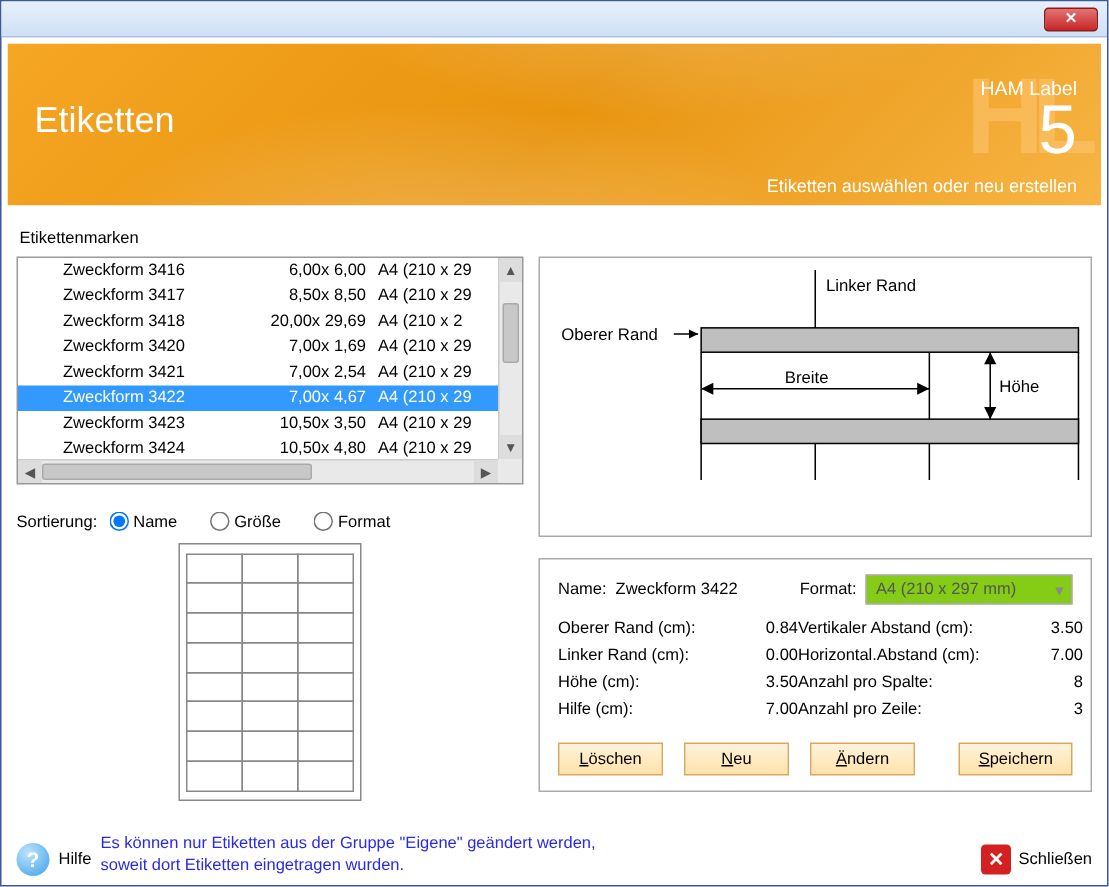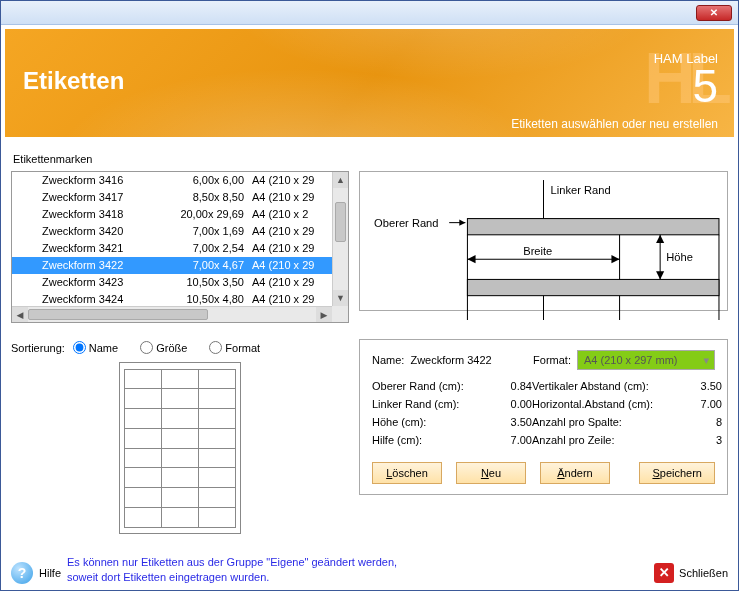--- a/index.html
+++ b/index.html
@@ -2,21 +2,21 @@
 <html><head>
 <meta charset="utf-8">
 <style>
 * { box-sizing: border-box; margin: 0; padding: 0; }
 body { font-family: Tahoma, Arial, sans-serif; font-size: 11px; background: #fff; }
 .window { width: 739px; height: 591px; border: 1px solid #3b5998; position: relative; background: #fff; }
 .titlebar { height: 24px; background: linear-gradient(#e8f0fb,#cfe0f5); display: flex; justify-content: flex-end; align-items: center; padding-right: 6px; border-bottom: 1px solid #a9c3e6; }
 .close-btn { width: 36px; height: 16px; background: linear-gradient(#e57373,#c62828); border: 1px solid #8b1a1a; border-radius: 3px; color: #fff; font-weight: bold; font-size: 10px; text-align: center; line-height: 14px; cursor: pointer; }
 .banner { height: 110px; background: linear-gradient(135deg,#f5a623 0%,#e8940f 50%,#f7b545 100%); position: relative; border: 1px solid #fff; margin: 3px; overflow: hidden; }
 .banner::before { content:""; position:absolute; inset:0; background: radial-gradient(ellipse 400px 150px at 40% 120%, rgba(255,255,255,0.25), transparent 60%), radial-gradient(ellipse 350px 120px at 60% -20%, rgba(255,255,255,0.2), transparent 60%); }
-.banner-title { position: absolute; left: 18px; top: 38px; color: #fff; font-size: 24px; font-weight: bold; }
+.banner-title { position: absolute; left: 18px; top: 38px; color: #fff; font-size: 24px; font-weight: normal; }
 .brand { position: absolute; right: 16px; top: 22px; text-align: right; color: #fff; }
 .brand-bg { position:absolute; right:10px; top:8px; font-size:72px; font-weight:bold; color:rgba(255,200,120,0.5); letter-spacing:-8px; }
 .brand-label { font-size: 13px; position: relative; }
 .brand-num { font-size: 46px; font-weight: normal; line-height: 0.9; position: relative; }
 .subhead { position:absolute; right:16px; bottom:6px; color:#fff; font-size:12px; }
 .content { position: absolute; top: 140px; left: 10px; right: 10px; bottom: 46px; }
 .left-col { position: absolute; left: 0; top: 30px; width: 338px; }
 .right-col { position: absolute; left: 348px; top: 30px; right: 0; }
 .group-label { position:absolute; left:2px; top:12px; font-size:11px; color:#000; }
 .list-box { border: 1px solid #999; height: 152px; background: #fff; position: relative; overflow: hidden; }
@@ -32,23 +32,23 @@
 .hscroll { position:absolute; left:0; right:16px; bottom:0; height:16px; background:#e9e9e9; border-top:1px solid #ccc; }
 .hscroll-thumb { position:absolute; top:2px; bottom:2px; left:16px; width:180px; background:#c8c8c8; border:1px solid #aaa; border-radius:2px; }
 .hscroll-btn { position:absolute; top:0; bottom:0; width:16px; background:#ddd; text-align:center; font-size:9px; line-height:16px; color:#555; }
 .corner { position:absolute; right:0; bottom:0; width:16px; height:16px; background:#e9e9e9; }
 .sort-row { margin-top: 18px; display:flex; align-items:center; gap:8px; font-size:11px; }
 .sort-row label { display:flex; align-items:center; gap:3px; margin-right:14px; cursor:pointer; }
 .preview { margin: 8px auto 0; width: 122px; }
 .preview-sheet { border:1px solid #888; background:#fff; padding:6px 4px; }
 .preview-grid { display:grid; grid-template-columns:repeat(3,1fr); grid-template-rows:repeat(8,1fr); gap:0; height:158px; }
 .preview-cell { border:1px solid #888; margin:-0.5px; }
-.diagram-box { border:1px solid #aaa; height:140px; background:#fff; position:relative;text-align:right; }
+.diagram-box { border:1px solid #aaa; height:187px; background:#fff; position:relative;text-align:right; }
 .diagram-box svg { position:absolute; inset:6px; }
-.detail-box { border:1px solid #aaa; margin-top:28px; padding:10px 12px 10px; position:relative; background:#fff; }
+.detail-box { border:1px solid #aaa; margin-top:14px; padding:10px 12px 10px; position:relative; background:#fff; }
 .row1 { display:flex; align-items:center; gap:6px; margin-bottom:10px; }
 .name-lbl { font-size:11px; }
 .name-val { font-size:11px; margin-right:auto; }
 .fmt-lbl { font-size:11px; }
 .fmt-select { border:1px solid #aaa; background:#84cc16; height:20px; width:138px; font-size:11px; padding:2px 18px 2px 6px; position:relative; color:#555; display:inline-flex; align-items:center; }
 .fmt-select::after { content:"▾"; position:absolute; right:5px; color:#888; }
 .grid2 { display:grid; grid-template-columns:120px 40px 150px 40px; row-gap:6px; font-size:11px; align-items:center; }
 .grid2 .v { text-align:right; color:#000; }
 .btn-row { display:flex; gap:14px; margin-top:16px; justify-content:flex-start; }
 .btn { border:1px solid #d8a860; background:linear-gradient(#fff3db,#ffe2a8); height:22px; min-width:70px; padding:0 12px; font-size:11px; cursor:pointer; }

